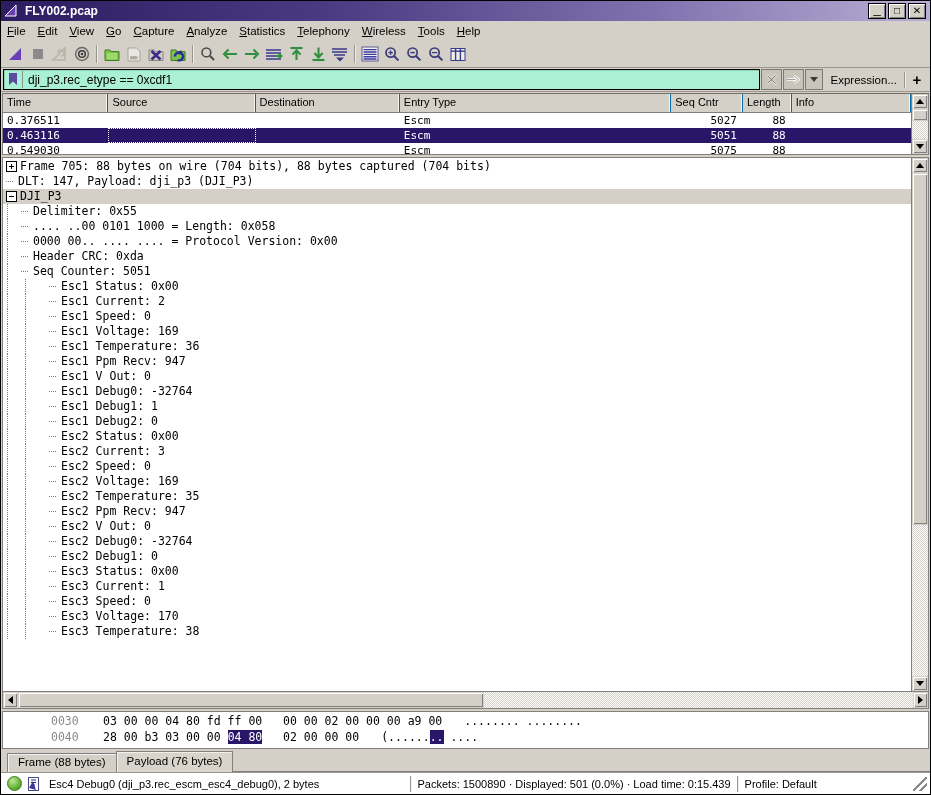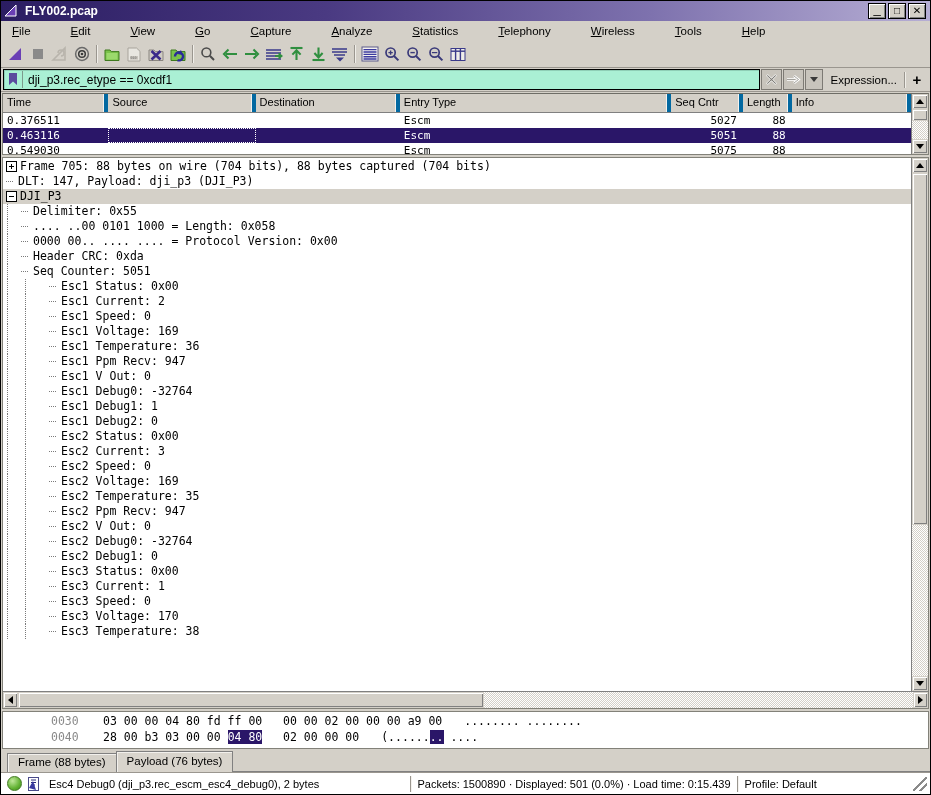--- a/index.html
+++ b/index.html
@@ -60,24 +60,22 @@
     position: relative;
   }
   .win-btn span { position:absolute; left:0; right:0; top:0; font-size:10px; line-height:13px;}
   .win-btn.min span { top: -2px; font-size:13px; }
 
   
   .menubar {
     height: 19px;
     background: #d4d0c8;
     display: flex; align-items: center;
-    padding-left: 5px;
     flex: 0 0 auto;
     border-bottom: 1px solid #d4d0c8;
-    gap: 28px;
   }
   .menu-item {
     padding: 1px 6px;
     font-size: 11.5px;
     color: #000;
     cursor: default;
     white-space: nowrap;
   }
   .menu-item u { text-decoration: underline; }
 
@@ -175,21 +173,21 @@
     background: #fff;
   }
   .col-head {
     display: flex;
     height: 18px;
     background: #d4d0c8;
     border-bottom: 1px solid #808080;
   }
   .col-head .ch {
     box-sizing: border-box;
-    border-right: 4px solid #0369a1;
+    border-right: 1px solid #0369a1;
     box-shadow: inset -2px 0 0 -1px #f4f2ee;
     padding: 2px 0 0 4px;
     font-size: 11px;
     color: #000;
     white-space: nowrap;
     overflow: hidden;
     background: #d4d0c8;
   }
   .prow {
     display: flex;

